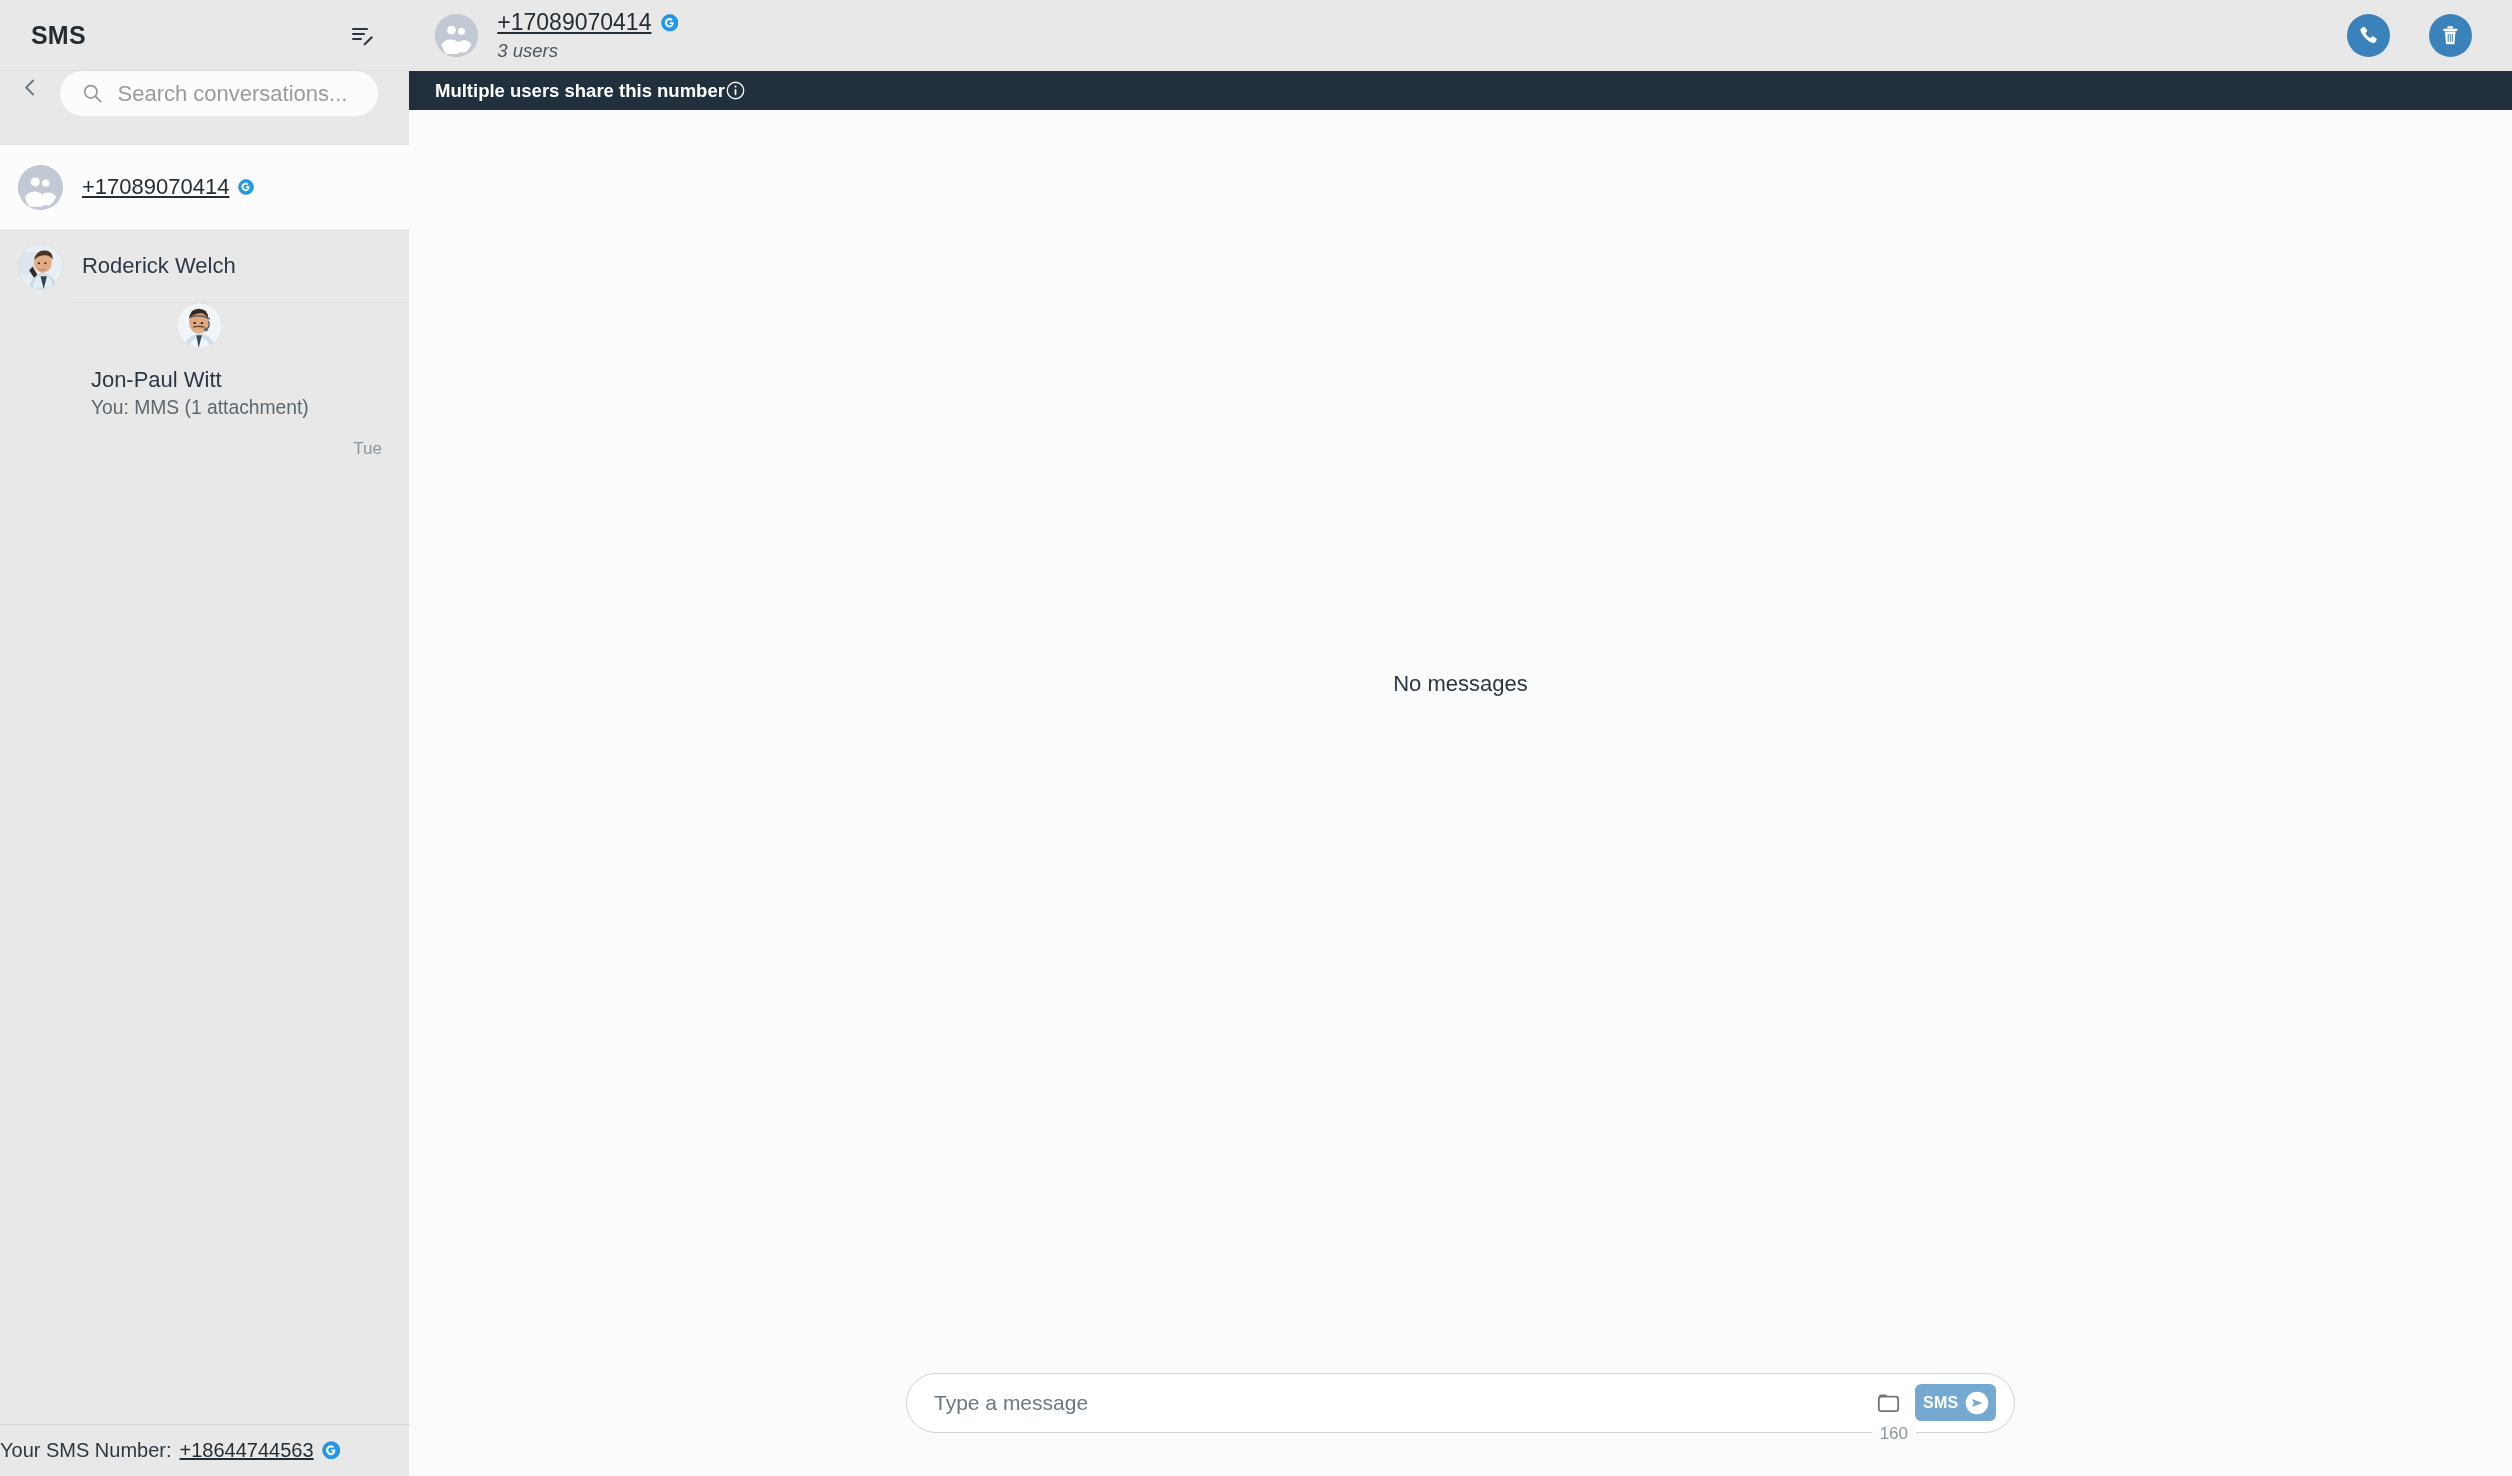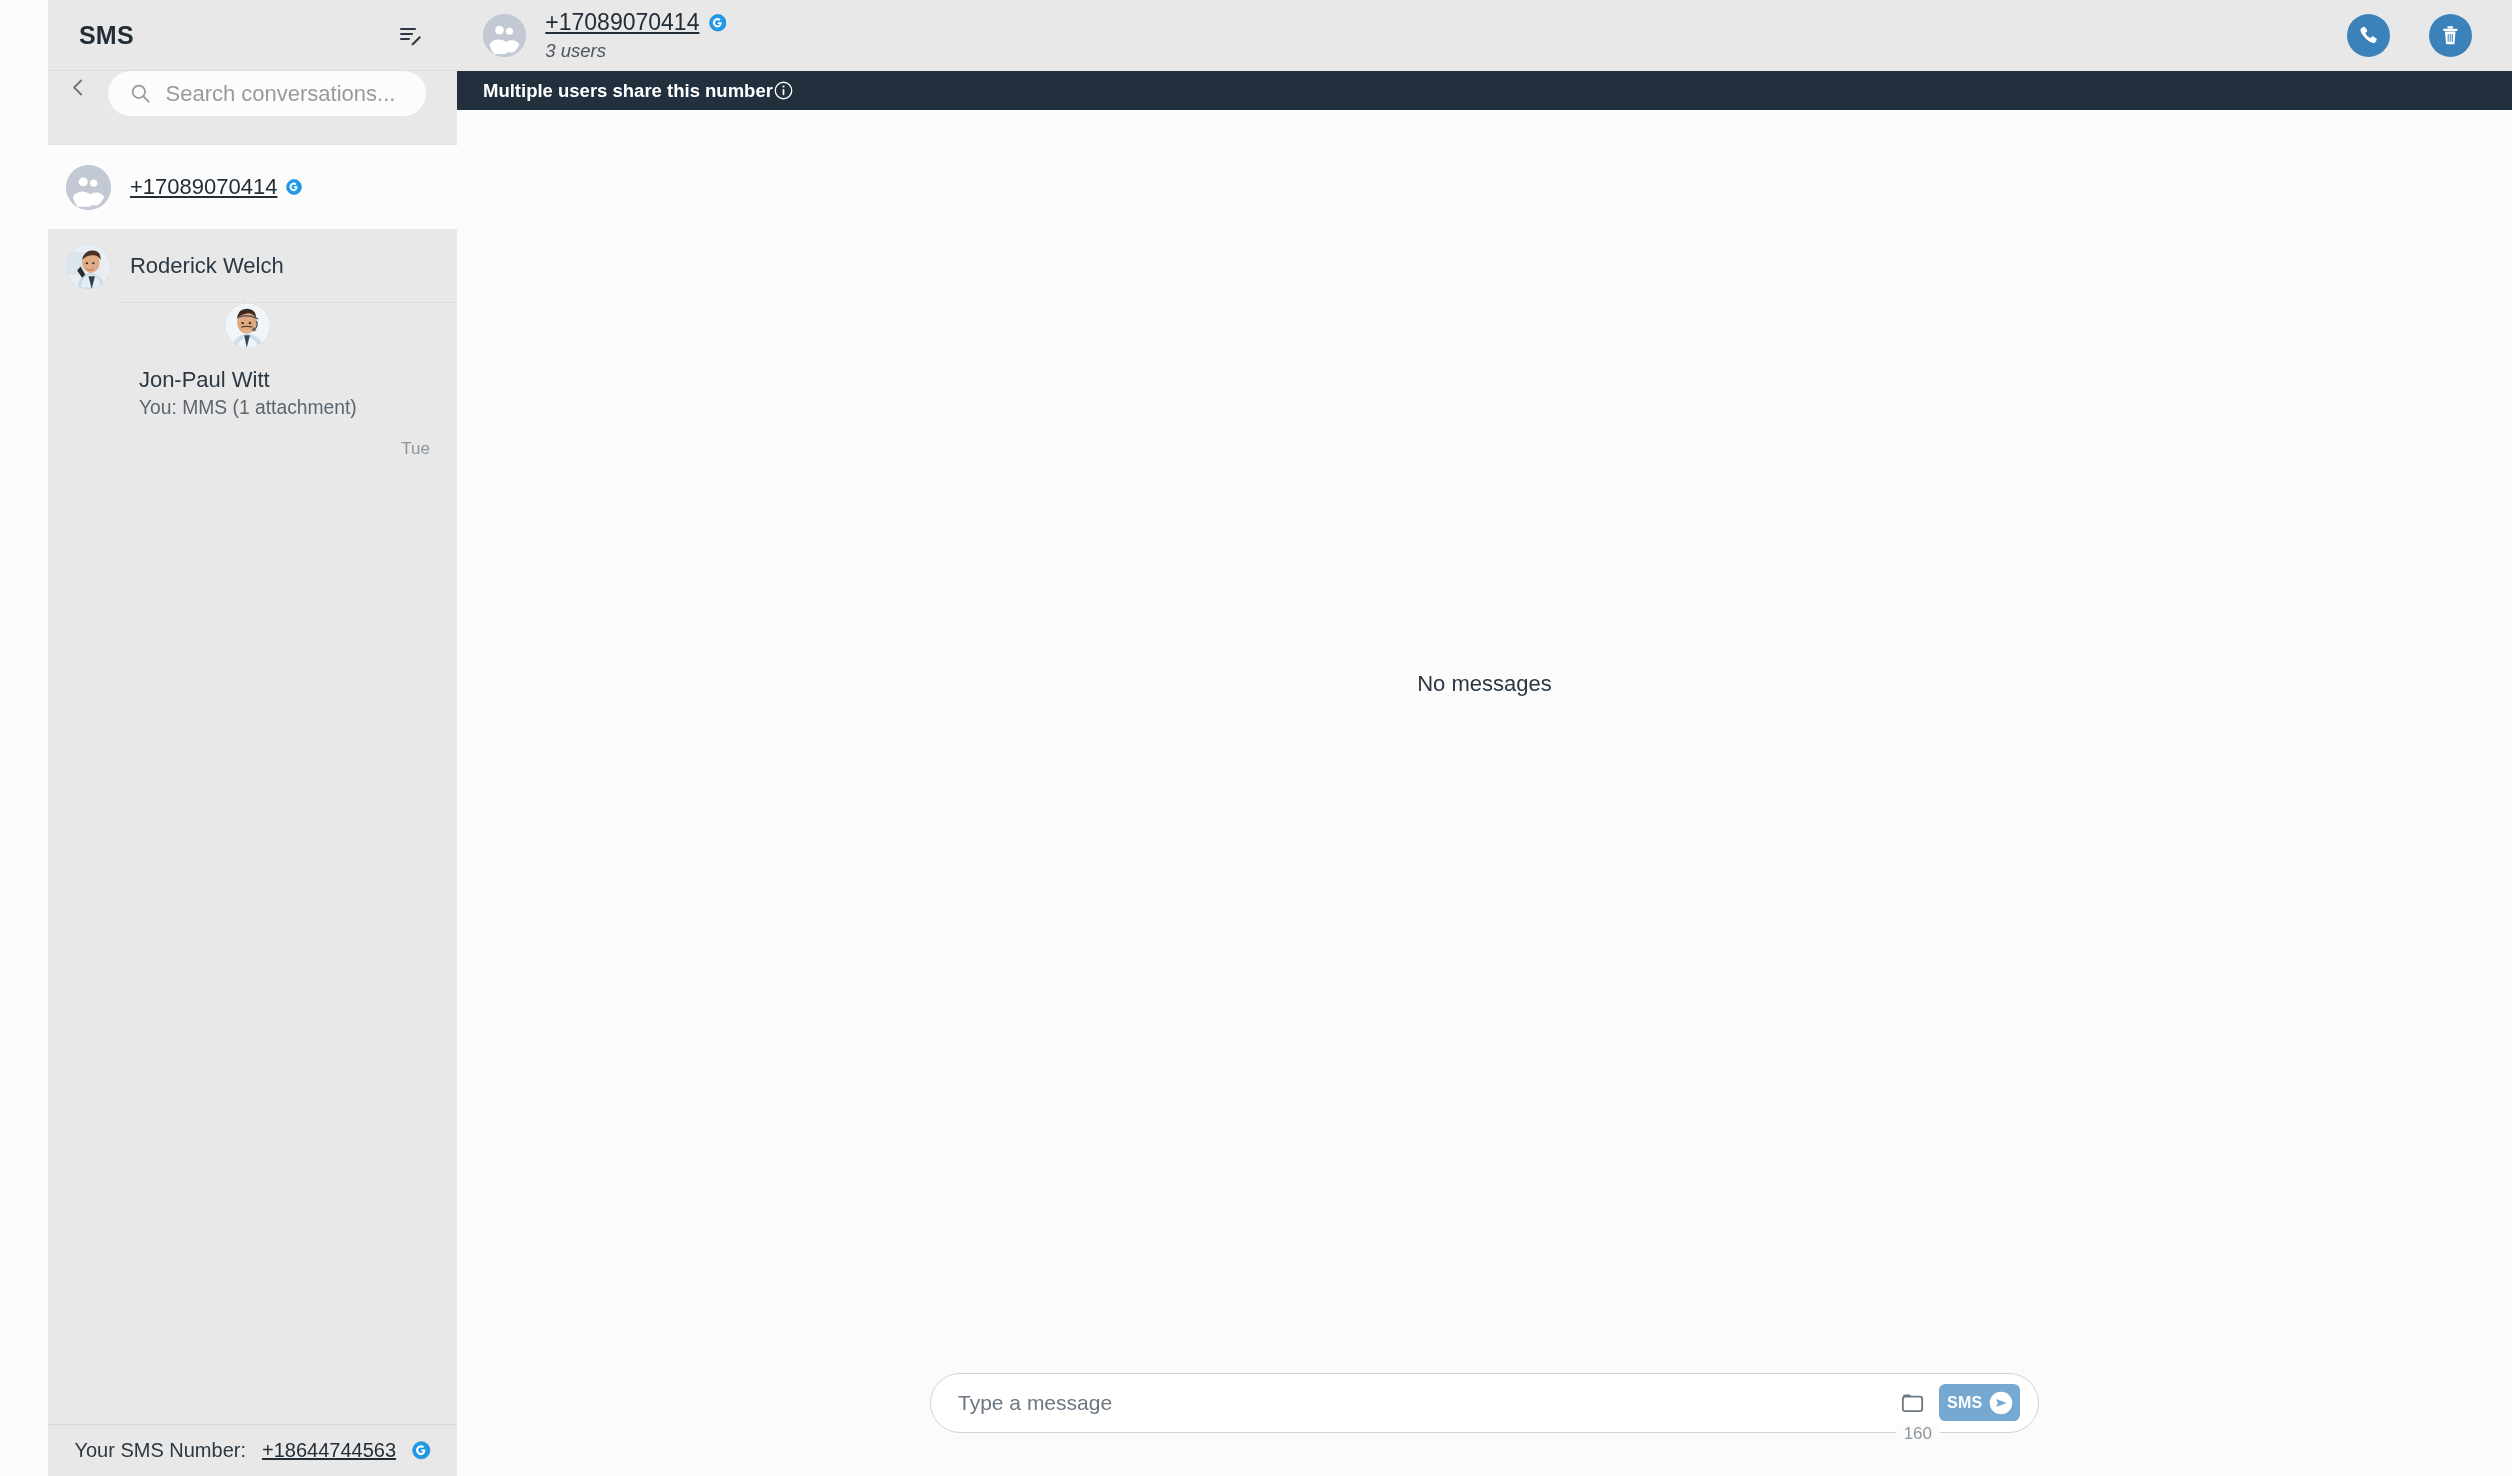--- a/index.html
+++ b/index.html
@@ -10,21 +10,20 @@
     overflow: hidden;
     font-family: "Liberation Sans", sans-serif;
     background: #fbfbfb;
   }
 
   .app {
     display: flex;
     width: 2512px;
     height: 1476px;
     position: relative;
-    padding-left: 48px;
   }
 
   
   .sidebar {
     width: 409px;
     height: 100%;
     background: #e8e8e8;
     display: flex;
     flex-direction: column;
     position: relative;
@@ -194,22 +193,22 @@
     white-space: nowrap;
   }
 
   .sidebar-footer {
     flex: 0 0 52px;
     height: 52px;
     background: #e8e8e8;
     border-top: 0.8px solid #d7d7d7;
     display: flex;
     align-items: center;
-    justify-content: center;
-    gap: 16px;
+    justify-content: flex-start;
+    gap: 8px;
   }
 
   .footer-label {
     font-size: 20px;
     color: #2b3844;
   }
 
   .footer-number {
     font-size: 20px;
     color: #222d36;

